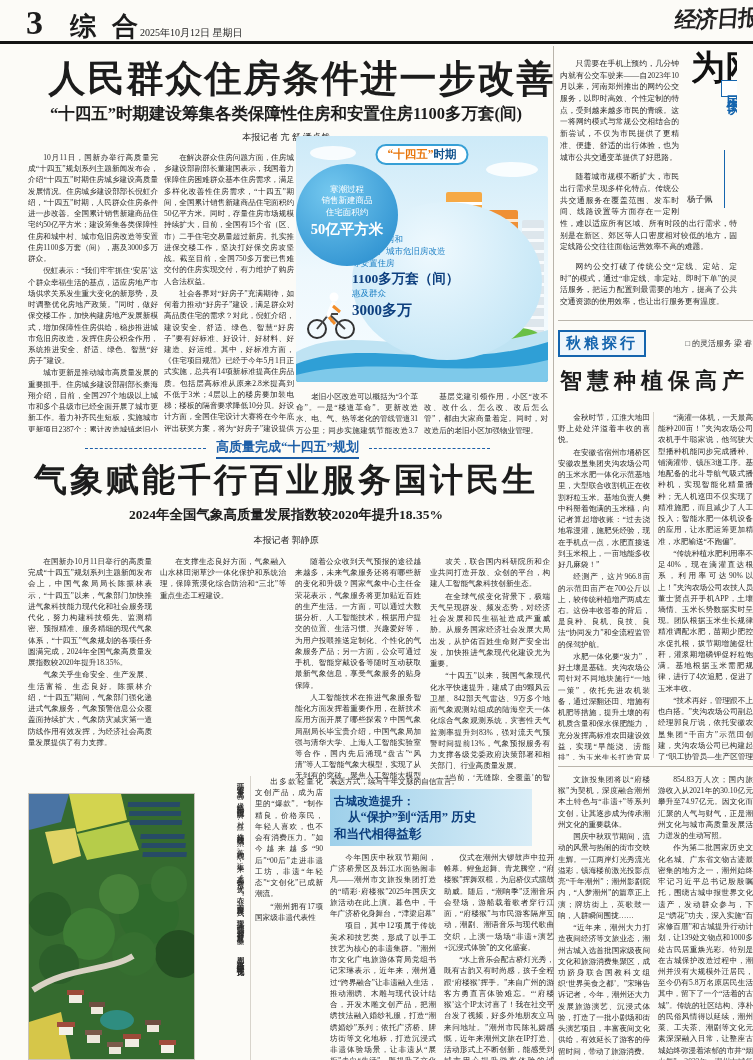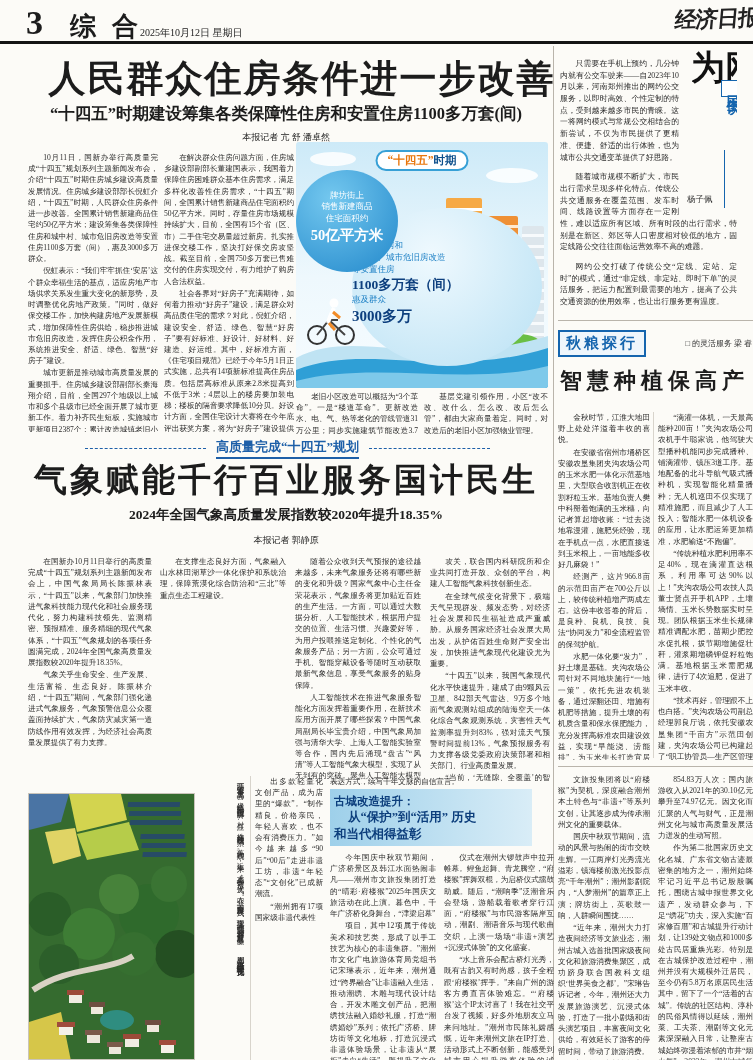--- a/index.html
+++ b/index.html
@@ -14,21 +14,21 @@
   .masthead{right:-6px;top:4px;font-size:22px;font-weight:900;transform:skewX(-7deg) rotate(-2deg);
             letter-spacing:-1px;color:#222;}
   
   .col{position:absolute;font-size:7.6px;line-height:1.48;text-align:justify;overflow:hidden;color:#2b2b2b;}
   .col p{margin:0 0 1px;text-indent:2em;}
   
   .h-main{left:38px;top:54px;width:528px;text-align:center;font-size:37px;font-weight:900;letter-spacing:2px;}
   .h-sub{left:22px;top:103px;width:528px;text-align:center;font-size:16.5px;font-weight:bold;}
   .h-by{left:22px;top:131px;width:528px;text-align:center;font-size:9px;}
   
-  .info{left:296px;top:142px;width:252px;height:246px;background:linear-gradient(180deg,#cdeaf8 0%,#eef8fd 55%,#f6fcff 100%);
+  .info{left:296px;top:136px;width:252px;height:246px;background:linear-gradient(180deg,#cdeaf8 0%,#eef8fd 55%,#f6fcff 100%);
         overflow:hidden;border-radius:3px;}
   .cloud{position:absolute;background:#fff;border-radius:50%;opacity:.85;}
   .badge{position:absolute;left:50%;transform:translateX(-50%);top:8px;background:#fff;border:2px solid #37a0d6;
          border-radius:13px;padding:1px 10px;font-size:11.5px;font-weight:bold;white-space:nowrap;}
   .badge .acc{color:#e8750a;} .badge .rest{color:#0d4f8b;}
   .bub1{position:absolute;left:0px;top:28px;width:102px;height:102px;border-radius:50%;
         background:radial-gradient(circle at 35% 28%,#74c8ef,#2288cb);color:#fff;text-align:center;
         font-size:8.5px;line-height:1.35;padding-top:20px;box-sizing:border-box;}
   .bub1 .val{display:block;font-size:14.5px;font-weight:900;margin-top:2px;}
   .bub2{position:absolute;left:56px;top:66px;width:190px;height:158px;border-radius:50%;
@@ -141,21 +141,21 @@
     <div class="bub2">
       <span>建设筹集</span><br>
       <span>保障性住房和</span><br>
       <span>城中村、城市危旧房改造</span><br>
       <span>等安置住房</span>
       <span class="val1">1100多万套（间）</span>
       <span>惠及群众</span>
       <span class="val2">3000多万</span>
     </div>
     <div class="bub1">
-      <span style="white-space:pre-line;">牌坊街上
+      <span style="white-space:pre-line;">寒潮过程
 销售新建商品
 住宅面积约</span>
       <span class="val">50亿平方米</span>
     </div>
   </div>
 
   <div class="abs krow">
     <div class="kline"></div>
     <div class="ktext">高质量完成“十四五”规划</div>
     <div class="kline"></div>

